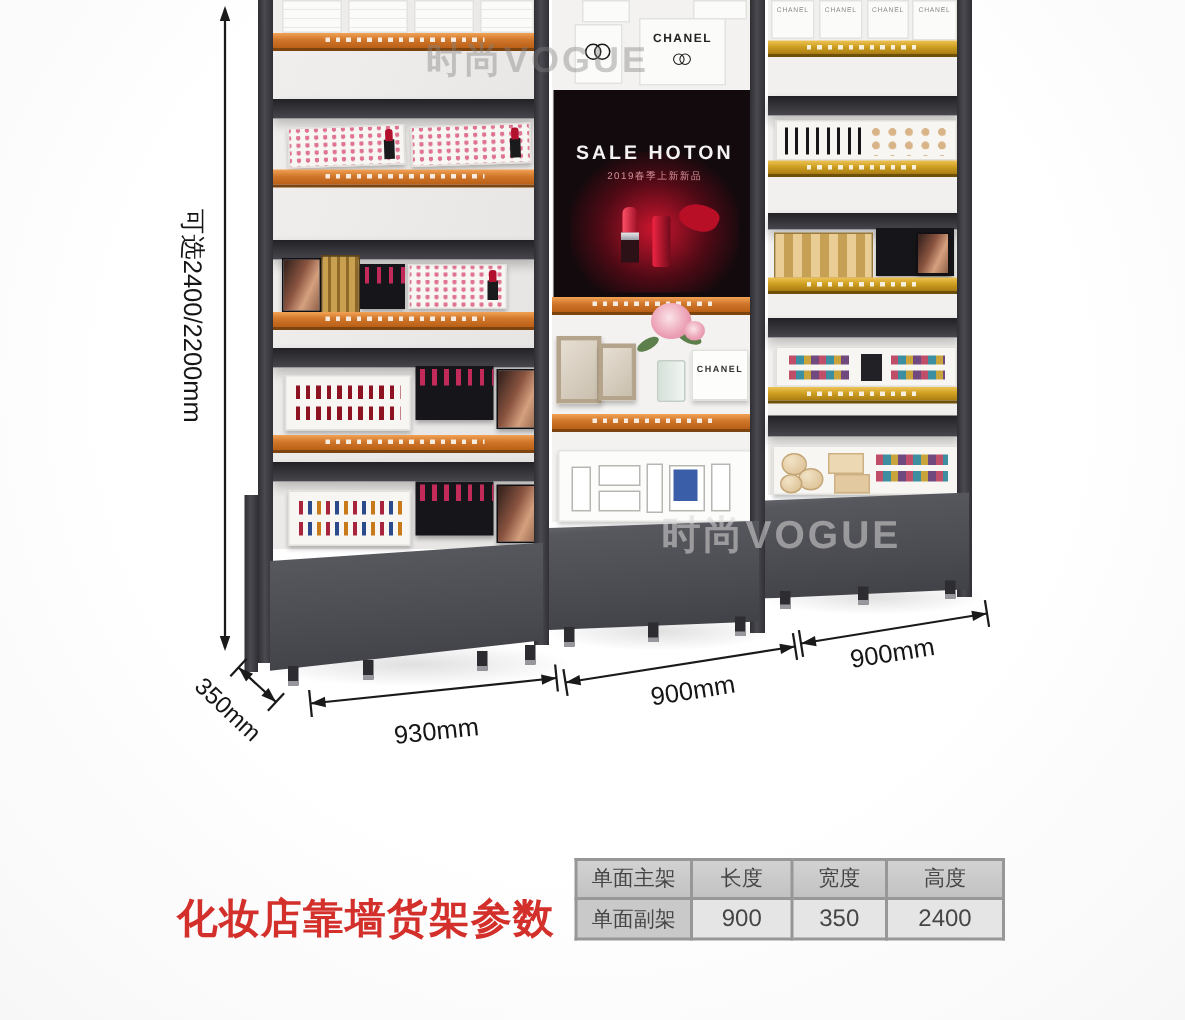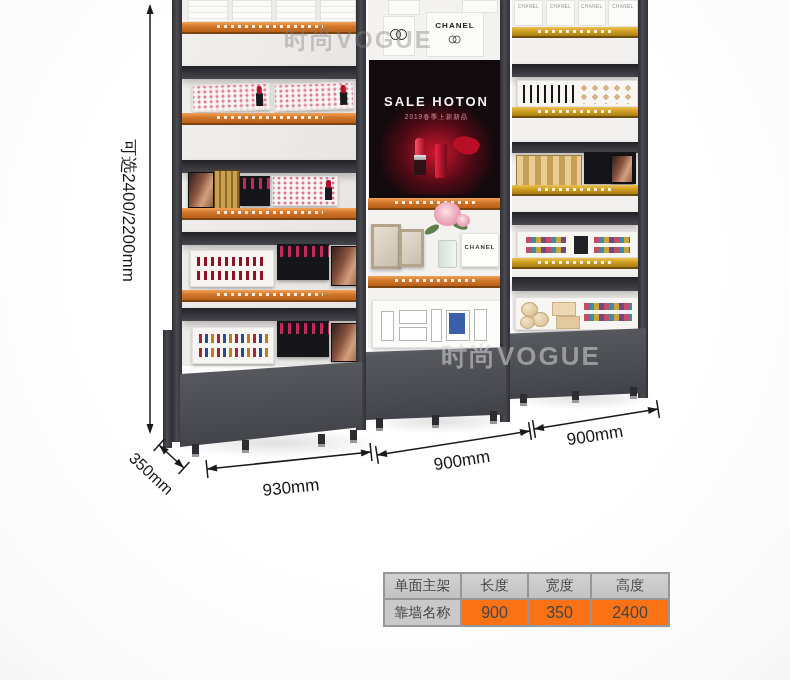--- a/index.html
+++ b/index.html
@@ -86,21 +86,21 @@
   .wm{position:absolute;font-weight:bold;letter-spacing:2px;white-space:nowrap;}
   .dim-label{position:absolute;color:#151515;white-space:nowrap;text-align:center;}
   .caption{position:absolute;color:#d3302c;font-weight:bold;white-space:nowrap;}
   
   table.spec{border-collapse:collapse;background:#fff;}
   table.spec th,table.spec td{border:2px solid #979797;color:#454545;text-align:center;
         font-weight:normal;padding:0;}
   table.spec th{background:linear-gradient(#d2d2d2,#c2c2c2);font-size:14px;height:24px;}
   table.spec td.nm{background:#c9c9c9;font-size:14px;}
   table.spec tr.r1 td.val{background:#f1f1f1;}
-  table.spec tr.r2 td.val{background:#f97316;}
+  table.spec tr.r2 td.val{background:#e5e5e5;}
   table.spec td{height:25px;font-size:16px;}
   svg.dims{position:absolute;left:0;top:0;pointer-events:none;}
 </style>
 </head>
 <body>
 
 <div class="scene">
 
   <div class="shadow" style="left:168px;top:428px;width:215px;height:30px;"></div>
   <div class="shadow" style="left:362px;top:408px;width:155px;height:26px;"></div>
@@ -331,31 +331,32 @@
       <polygon points="658,409 648.7,414 647.6,407.1"></polygon>
     </g>
   </svg>
 
   <div class="dim-label" style="left:17px;top:199px;width:222px;font-size:17px;transform:rotate(90deg);">可选2400/2200mm</div>
   <div class="dim-label" style="left:116px;top:465px;width:70px;font-size:16px;transform:rotate(43deg);">350mm</div>
   <div class="dim-label" style="left:251px;top:478px;width:80px;font-size:17px;transform:rotate(-6deg);">930mm</div>
   <div class="dim-label" style="left:422px;top:451px;width:80px;font-size:17px;transform:rotate(-9deg);">900mm</div>
   <div class="dim-label" style="left:555px;top:426px;width:80px;font-size:17px;transform:rotate(-9deg);">900mm</div>
 
+  <div class="caption" style="left:118px;top:594px;font-size:27px;letter-spacing:1px;">化妆店靠墙货架参数</div>
 
   <table class="spec" style="position:absolute;left:383px;top:572px;">
     <tbody>
         <tr>
       <th style="width:75px;">单面主架</th>
       <th style="width:65px;">长度</th>
       <th style="width:61px;text-align:center;">宽度</th>
       <th style="width:76px;">高度</th>
     </tr>
     <tr class="r2">
-      <td class="nm">靠墙名称</td>
+      <td class="nm">单面副架</td>
       <td class="val">900</td>
       <td class="val">350</td>
       <td class="val">2400</td>
     </tr>
   </tbody>
     </table>
 
 </div>
 
 </body></html>

